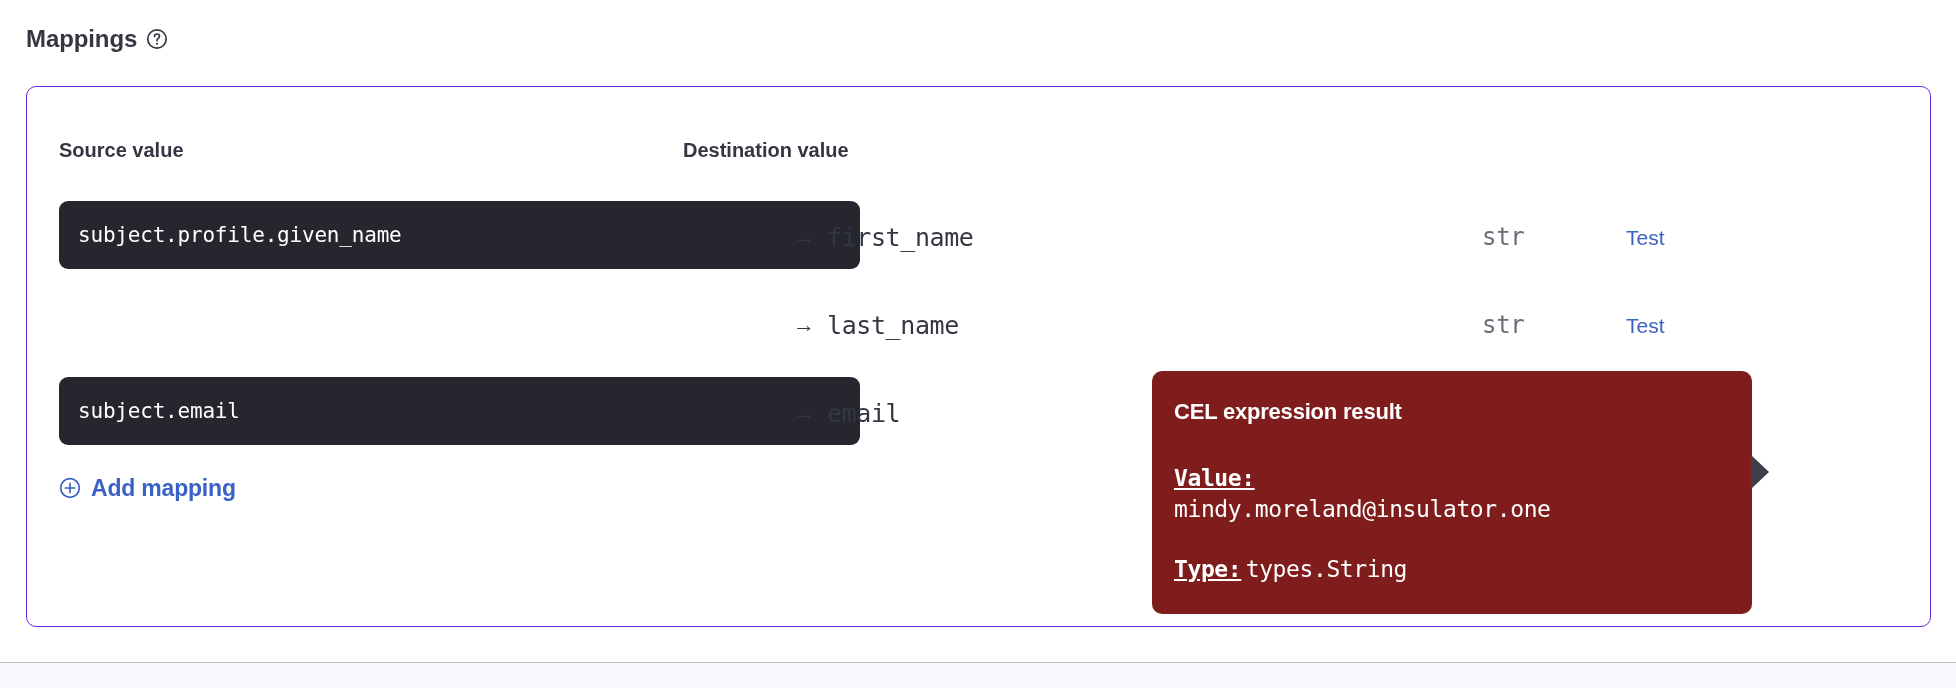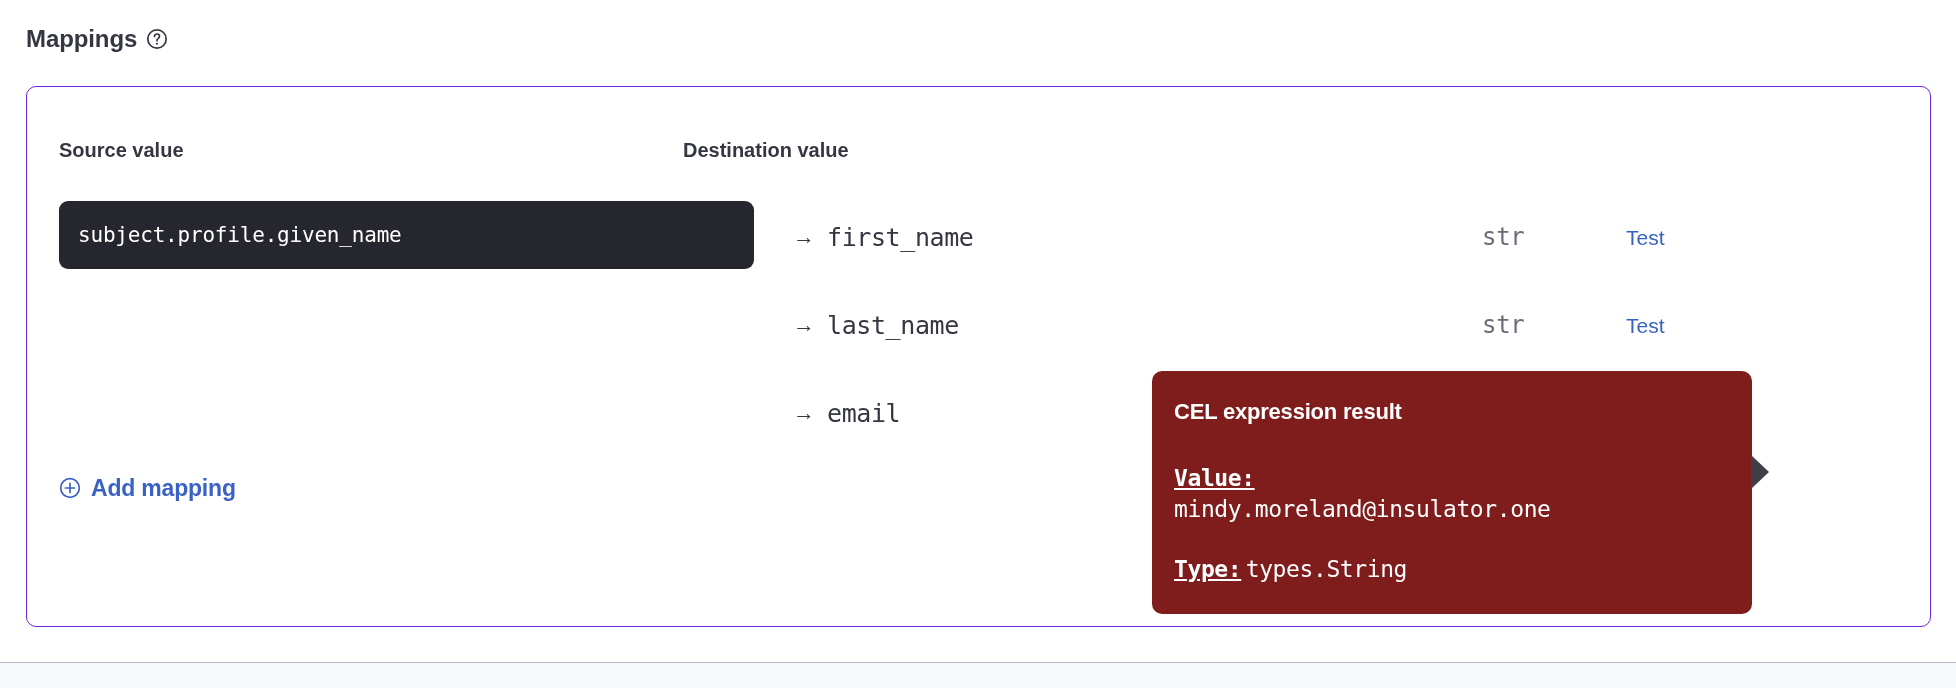--- a/index.html
+++ b/index.html
@@ -75,21 +75,21 @@
     position: relative;
     height: 88px;
     display: flex;
     align-items: center;
   }
 
   .src-box {
     position: absolute;
     left: 32px;
     top: 8px;
-    width: 695px;
+    width: 801px;
     height: 68px;
     background: #26262e;
     border-radius: 9px;
     display: flex;
     align-items: center;
     padding: 0 19px;
   }
   .src-text {
     font-family: "DejaVu Sans Mono", "Liberation Mono", monospace;
     font-size: 21px;
@@ -287,20 +287,23 @@
       </div>
 
       <div class="row">
         <span class="arrow">→</span>
         <span class="dest-text">last_name</span>
         <span class="type-text">str</span>
         <button class="test-link">Test</button>
       </div>
 
       <div class="row">
+        <div class="src-box">
+          <span class="src-text">subject.email</span>
+        </div>
         <span class="arrow">→</span>
         <span class="dest-text">email</span>
         <span class="type-text">str</span>
         <button class="test-link focused">Test</button>
       </div>
 
     </div>
 
     <button class="add-mapping">
       <span class="plus-icon">

